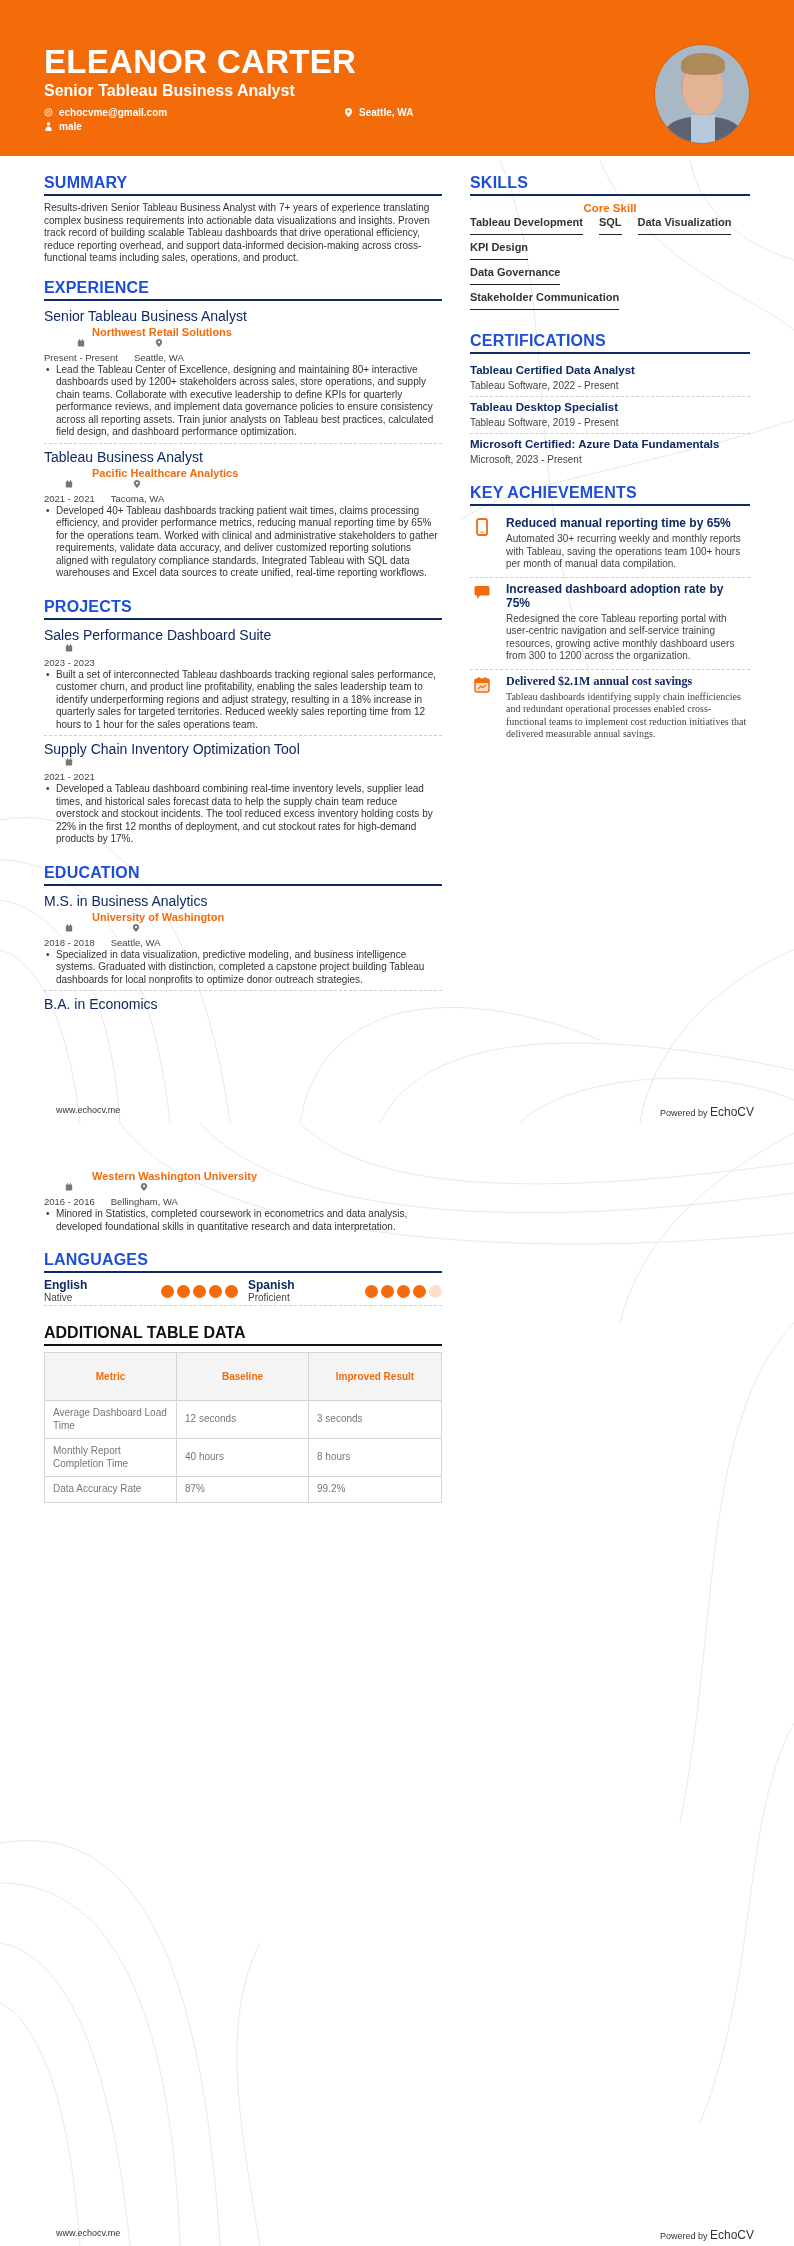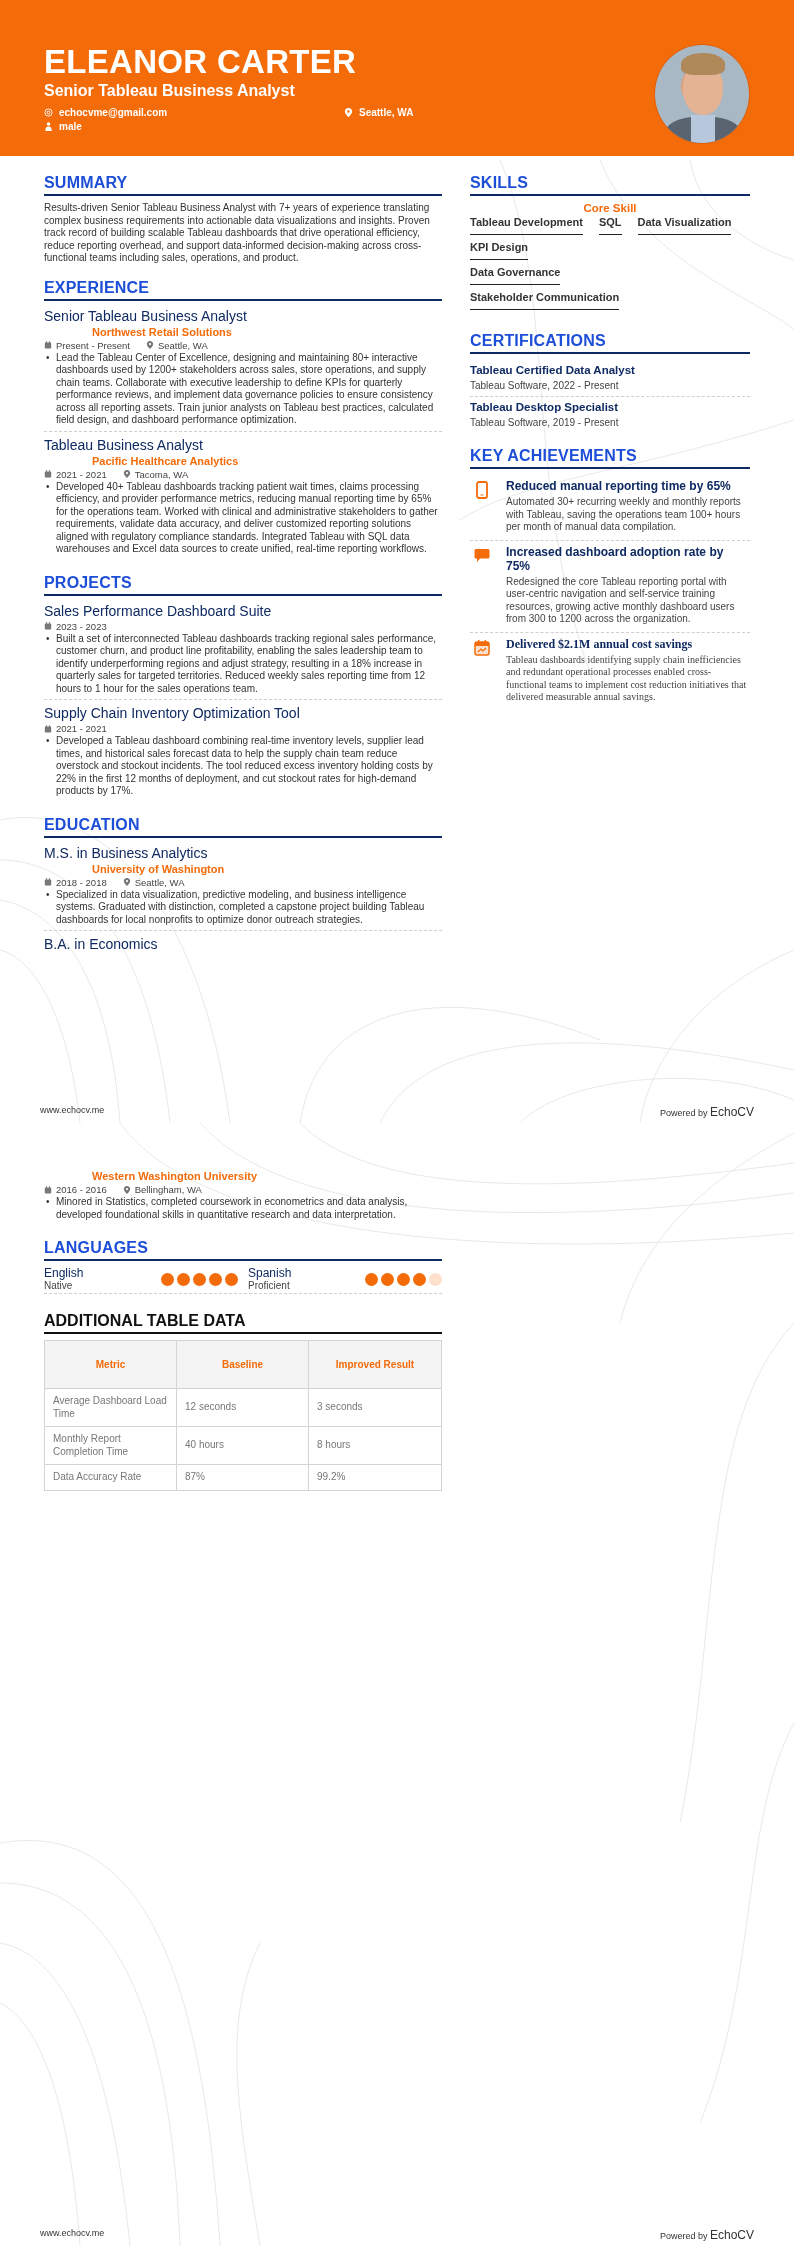--- a/index.html
+++ b/index.html
@@ -23,48 +23,48 @@
     .left { width: 398px; }
     .right { width: 280px; }
     .section-title { font-size: 16px; font-weight: 700; color: #1d4ed8; border-bottom: 2px solid #0f2a62; padding-bottom: 2px; margin-bottom: 6px; letter-spacing: 0.2px; }
     .section { margin-bottom: 14px; }
     .summary-text { font-size: 10px; line-height: 12.5px; color: #333; }
     .item { padding-bottom: 4px; margin-bottom: 4px; border-bottom: 1px dashed #cfcfcf; }
     .item:last-child { border-bottom: none; }
     .item-title { font-size: 14px; color: #0f2a62; line-height: 18px; }
     .item-sub { font-size: 11px; font-weight: 700; color: #f46b0a; line-height: 14px; padding-left: 48px; }
     .meta { font-size: 9.5px; color: #444; display: flex; gap: 16px; line-height: 13px; }
-    .meta span { display: inline-flex; align-items: center; gap: 4px; }
+    .meta span { display: inline-flex; align-items: center; gap: 4px; flex-direction: column; }
     .meta svg { width: 8px; height: 8px; fill: #777; }
     .bullet { font-size: 10px; line-height: 12.5px; color: #333; padding-left: 12px; position: relative; }
     .bullet::before { content: "•"; position: absolute; left: 2px; top: 0; }
 
     .skill-cat { font-size: 11.5px; font-weight: 700; color: #f46b0a; margin-bottom: 2px; text-align: center; }
     .skills { display: flex; flex-wrap: wrap; column-gap: 16px; row-gap: 6px; }
     .skill { font-size: 11px; font-weight: 700; color: #333; border-bottom: 1px solid #222; padding-bottom: 6px; }
 
     .cert { padding: 3px 0 5px 0; border-bottom: 1px dashed #cfcfcf; }
     .cert:last-child { border-bottom: none; }
     .cert-name { font-size: 11.5px; font-weight: 700; color: #0f2a62; line-height: 14px; }
     .cert-org { font-size: 10px; color: #444; margin-top: 3px; }
 
     .ach { display: flex; gap: 12px; padding: 4px 0 6px 0; border-bottom: 1px dashed #cfcfcf; }
     .ach:last-child { border-bottom: none; font-family: Liberation Serif, serif; }
     .ach-icon { width: 24px; flex: none; padding-top: 2px; padding-left: 4px; }
     .ach-icon svg { width: 16px; height: 18px; }
     .ach-title { font-size: 12px; font-weight: 700; color: #0f2a62; line-height: 14px; }
     .ach-desc { font-size: 10px; color: #444; line-height: 12.5px; margin-top: 3px; }
 
-    .footer { position: absolute; left: 40px; right: 40px; font-size: 9px; color: #333; display: flex; justify-content: space-between; z-index: 1; }
+    .footer { position: absolute; left: 56px; right: 40px; font-size: 9px; color: #333; display: flex; justify-content: space-between; z-index: 1; }
     .footer .brand { font-size: 12px; }
 
     .page2-content { position: relative; z-index: 1; padding: 46px 44px 0 44px; width: 486px; }
     .lang-row { display: flex; gap: 10px; border-bottom: 1px dashed #cfcfcf; padding-bottom: 2px; }
     .lang { flex: 1; display: flex; justify-content: space-between; align-items: center; }
-    .lang-name { font-size: 12px; font-weight: 400; color: #0f2a62; line-height: 13px; }
+    .lang-name { font-size: 12px; font-weight: 700; color: #0f2a62; line-height: 13px; }
     .lang-level { font-size: 10px; color: #444; }
     .dots { display: flex; gap: 3px; }
     .dot { width: 13px; height: 13px; border-radius: 50%; background: #f46b0a; }
     .dot.off { background: #fde0cc; }
 
     .table-title { font-size: 16px; font-weight: 700; color: #111; border-bottom: 2px solid #111; padding-bottom: 2px; margin-bottom: 6px; }
     table { border-collapse: collapse; width: 398px; font-size: 10px; }
     th { background: #f4f4f4; color: #f46b0a; font-weight: 700; text-align: center; padding: 18px 8px; border: 1px solid #d4d4d4; }
     td { color: #777; padding: 6px 8px; border: 1px solid #d4d4d4; line-height: 12.5px; vertical-align: middle; }
   </style>
@@ -252,20 +252,24 @@
 
       <div class="section" style="margin-top:22px;">
         <div class="section-title">CERTIFICATIONS</div>
         <div class="cert">
           <div class="cert-name">Tableau Certified Data Analyst</div>
           <div class="cert-org">Tableau Software, 2022 - Present</div>
         </div>
         <div class="cert">
           <div class="cert-name">Tableau Desktop Specialist</div>
           <div class="cert-org">Tableau Software, 2019 - Present</div>
+        </div>
+        <div class="cert">
+          <div class="cert-name">Microsoft Certified: Azure Data Fundamentals</div>
+          <div class="cert-org">Microsoft, 2023 - Present</div>
         </div>
       </div>
 
       <div class="section">
         <div class="section-title">KEY ACHIEVEMENTS</div>
         <div class="ach">
           <div class="ach-icon">
             <svg viewBox="0 0 16 18">
                 <rect x="3" y="1" width="10" height="16" rx="2" fill="none" stroke="#f46b0a" stroke-width="1.8"></rect>
                 <rect x="6.5" y="13.5" width="3" height="1" fill="#f46b0a"></rect>

